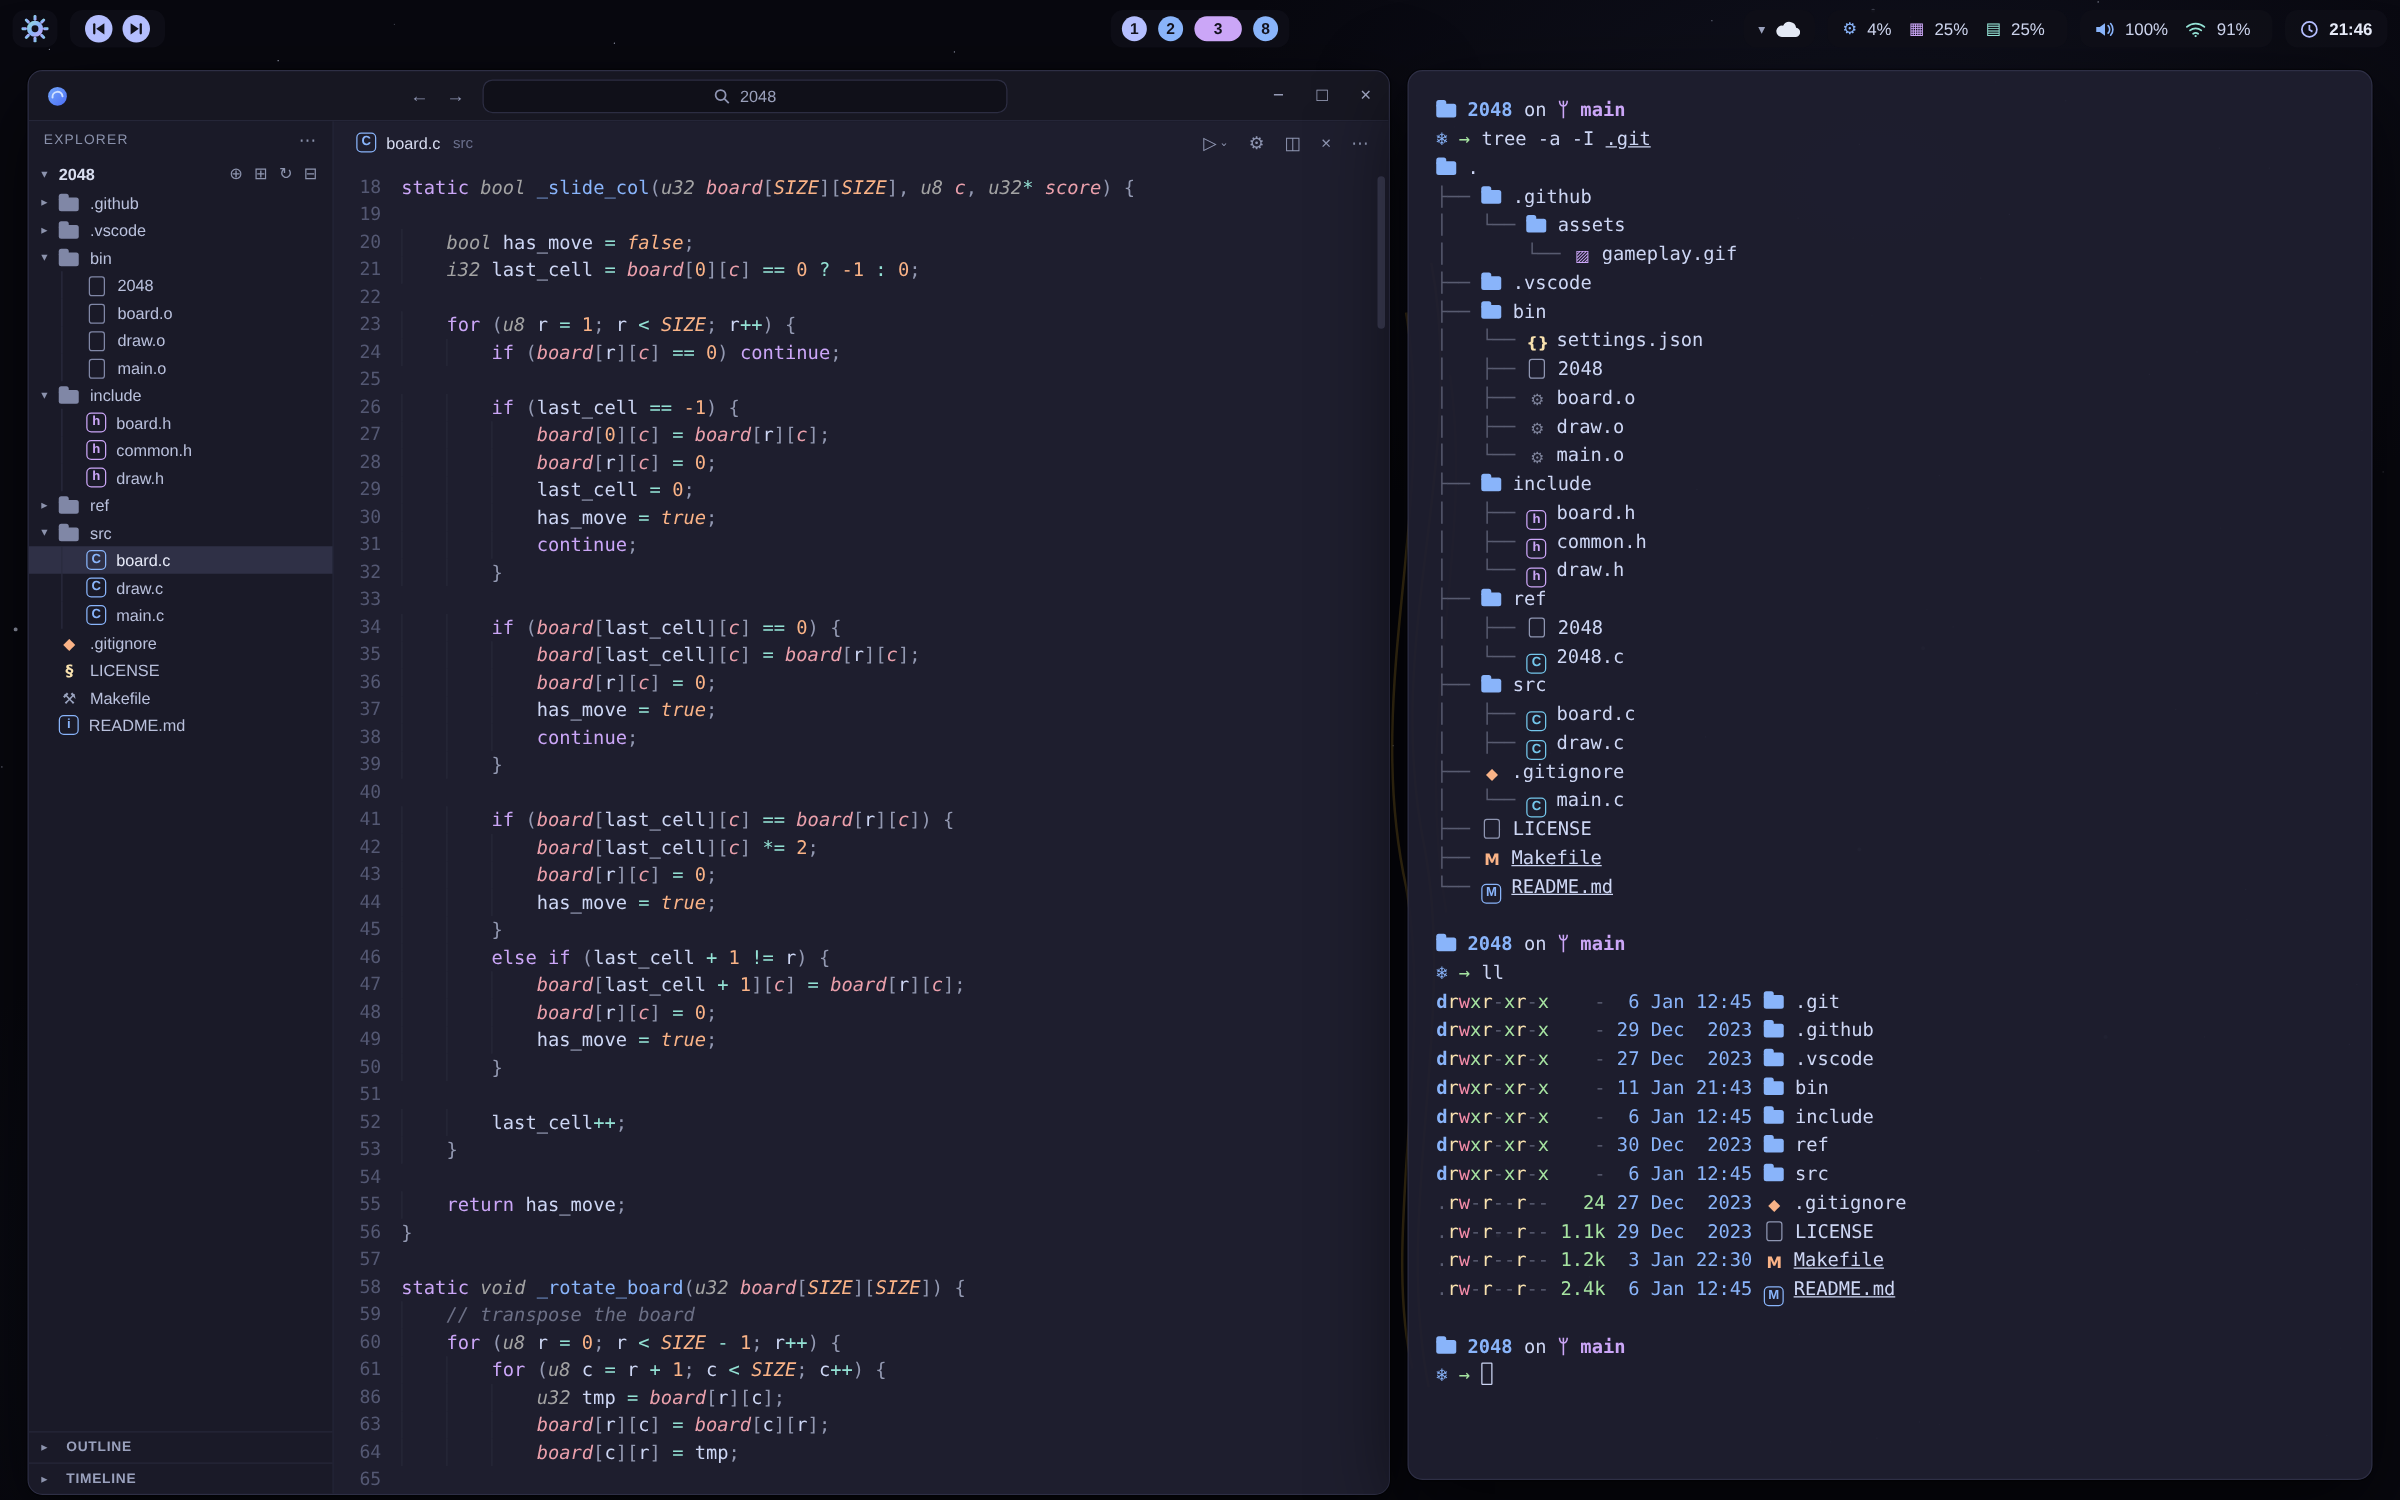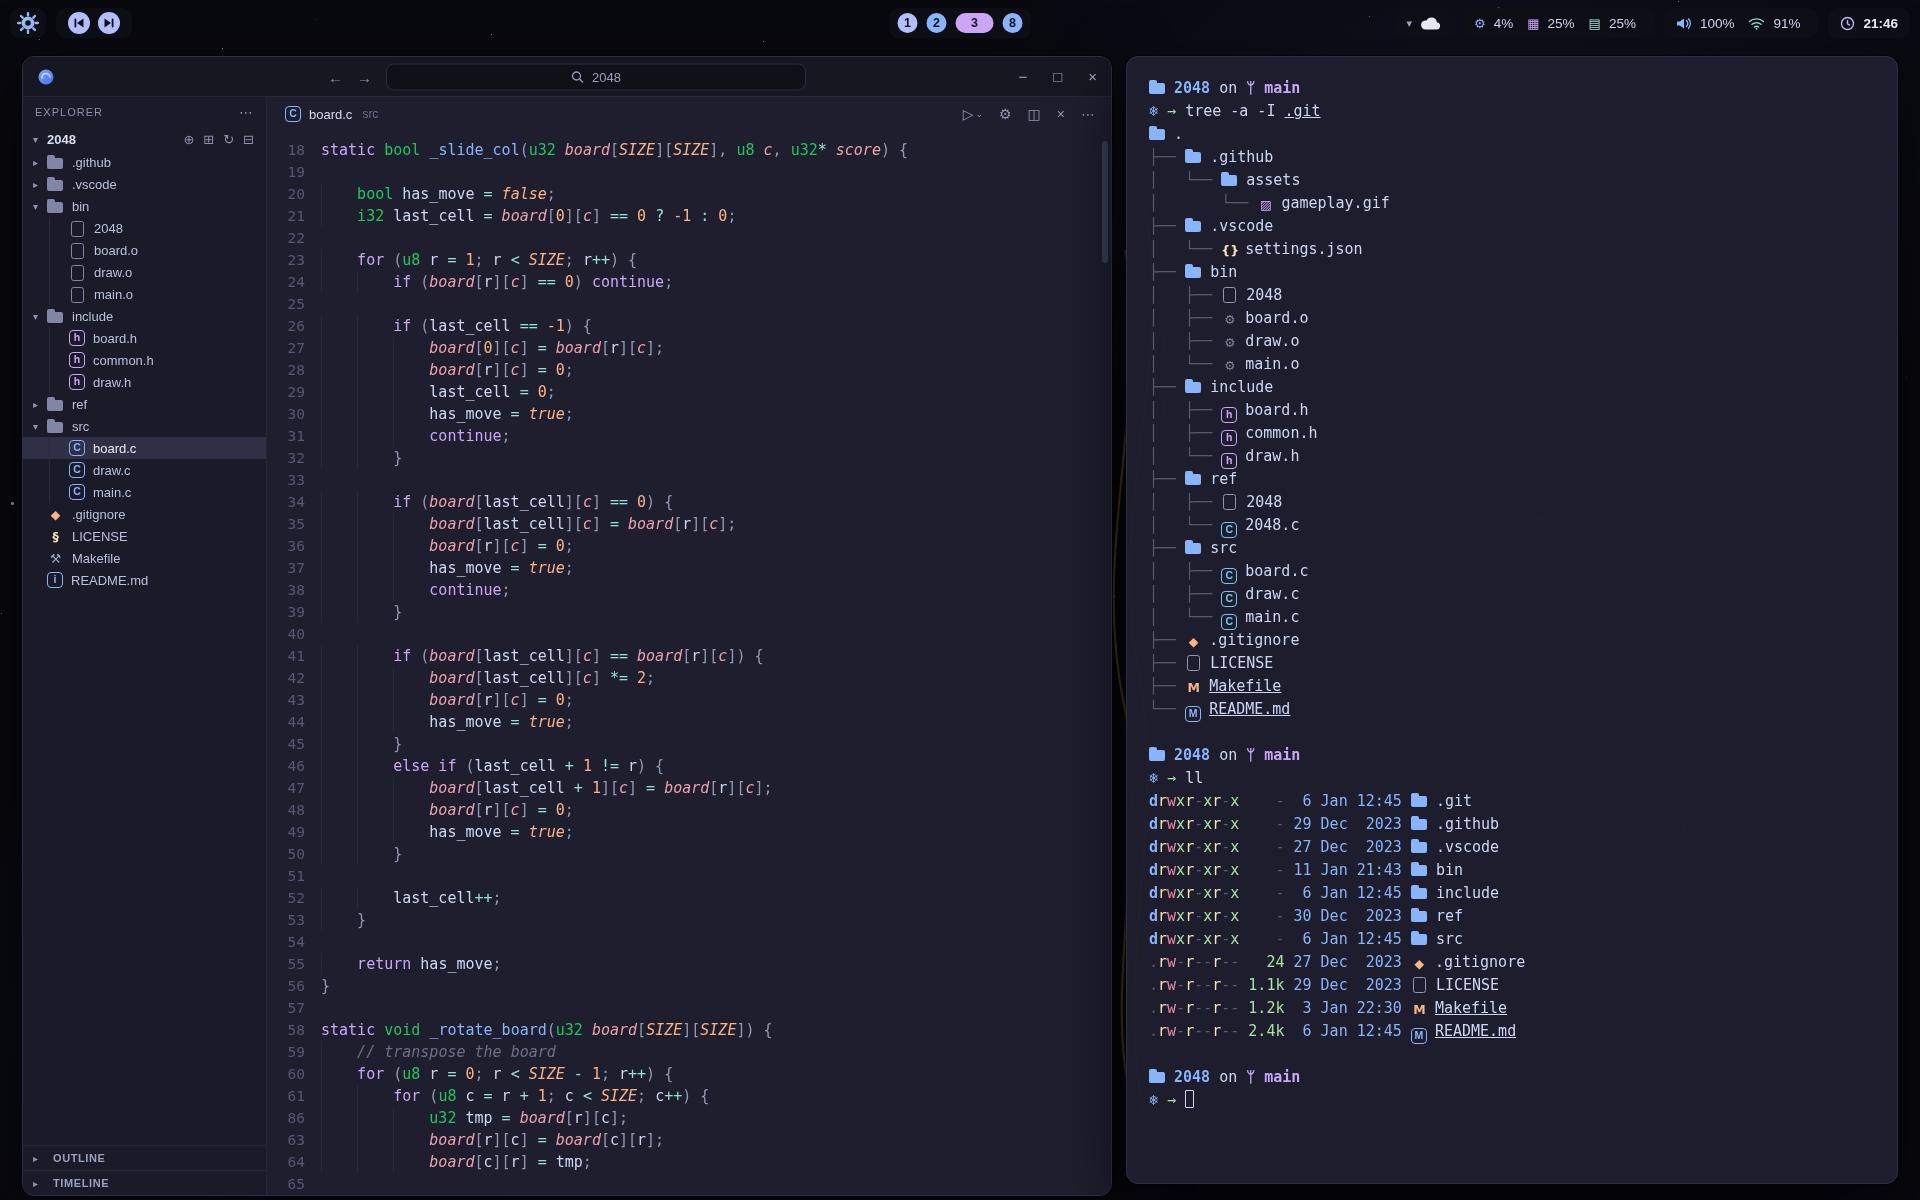--- a/index.html
+++ b/index.html
@@ -76,21 +76,21 @@
 
   .codewrap{position:relative;flex:1;display:flex;padding-top:8px;overflow:hidden}
   .gutter{width:54px;flex:0 0 54px;text-align:right;padding-right:16px;color:#545873;font:14.5px/22px "DejaVu Sans Mono",monospace}
   .code{flex:1;font:15px/22px "DejaVu Sans Mono",monospace;color:#cdd6f4}
   .cl{height:22px;white-space:pre}
   .iu{display:inline-block;width:4ch;box-shadow:inset 1px 0 0 #272839}
   .scrollthumb{position:absolute;right:3px;top:10px;width:6px;height:122px;background:#3a3b52;border-radius:3px;cursor:grab}
 
   
   .t-kw{color:#cba6f7}
-  .t-ty{color:#22c55e;}
+  .t-ty{color:#a3a3a3;font-style:italic}
   .t-fn{color:#89b4fa}
   .t-pa{color:#eba0ac;font-style:italic}
   .t-va{color:#cdd6f4}
   .t-cn{color:#fab387;font-style:italic}
   .t-nu{color:#fab387}
   .t-op{color:#94e2d5}
   .t-pu{color:#9399b2}
   .t-cm{color:#6c7086;font-style:italic}
   .t-pl{color:#cdd6f4}
 
@@ -684,38 +684,38 @@
 
 <section class="window terminal">
   <div class="term">
       <div class="tl"><span class="tic tic-folder" style="color: rgb(137, 180, 250);"></span><span class="t-pb">2048 </span><span class="t-fg">on </span><span class="t-pm">ᛘ main</span></div>
       <div class="tl"><span class="t-bl">❄ </span><span class="t-gr">→ </span><span class="t-fg">tree -a -I </span><span class="t-ul">.git</span></div>
       <div class="tl"><span class="tic tic-folder" style="color: rgb(137, 180, 250);"></span><span class="t-fg">.</span></div>
       <div class="tl"><span class="t-tb">├── </span><span class="tic tic-folder" style="color: rgb(137, 180, 250);"></span><span class="t-fg">.github</span></div>
       <div class="tl"><span class="t-tb">│   └── </span><span class="tic tic-folder" style="color: rgb(137, 180, 250);"></span><span class="t-fg">assets</span></div>
       <div class="tl"><span class="t-tb">│       └── </span><span class="ibare" style="color: rgb(203, 166, 247);">▨</span><span class="t-fg">gameplay.gif</span></div>
       <div class="tl"><span class="t-tb">├── </span><span class="tic tic-folder" style="color: rgb(137, 180, 250);"></span><span class="t-fg">.vscode</span></div>
+      <div class="tl"><span class="t-tb">├── </span><span class="tic tic-folder" style="color: rgb(137, 180, 250);"></span><span class="t-fg">bin</span></div>
       <div class="tl"><span class="t-tb">│   └── </span><span class="ibare" style="color: rgb(249, 226, 175);">{}</span><span class="t-fg">settings.json</span></div>
-      <div class="tl"><span class="t-tb">├── </span><span class="tic tic-folder" style="color: rgb(137, 180, 250);"></span><span class="t-fg">bin</span></div>
       <div class="tl"><span class="t-tb">│   ├── </span><span class="tic tic-file" style="color: rgb(143, 150, 178);"></span><span class="t-fg">2048</span></div>
       <div class="tl"><span class="t-tb">│   ├── </span><span class="ibare" style="color: rgb(127, 132, 156);">⚙</span><span class="t-fg">board.o</span></div>
       <div class="tl"><span class="t-tb">│   ├── </span><span class="ibare" style="color: rgb(127, 132, 156);">⚙</span><span class="t-fg">draw.o</span></div>
       <div class="tl"><span class="t-tb">│   └── </span><span class="ibare" style="color: rgb(127, 132, 156);">⚙</span><span class="t-fg">main.o</span></div>
       <div class="tl"><span class="t-tb">├── </span><span class="tic tic-folder" style="color: rgb(137, 180, 250);"></span><span class="t-fg">include</span></div>
       <div class="tl"><span class="t-tb">│   ├── </span><span class="ibd" style="color: rgb(203, 166, 247);">h</span><span class="t-fg">board.h</span></div>
       <div class="tl"><span class="t-tb">│   ├── </span><span class="ibd" style="color: rgb(203, 166, 247);">h</span><span class="t-fg">common.h</span></div>
       <div class="tl"><span class="t-tb">│   └── </span><span class="ibd" style="color: rgb(203, 166, 247);">h</span><span class="t-fg">draw.h</span></div>
       <div class="tl"><span class="t-tb">├── </span><span class="tic tic-folder" style="color: rgb(137, 180, 250);"></span><span class="t-fg">ref</span></div>
       <div class="tl"><span class="t-tb">│   ├── </span><span class="tic tic-file" style="color: rgb(143, 150, 178);"></span><span class="t-fg">2048</span></div>
       <div class="tl"><span class="t-tb">│   └── </span><span class="ibd" style="color: rgb(116, 199, 236);">C</span><span class="t-fg">2048.c</span></div>
       <div class="tl"><span class="t-tb">├── </span><span class="tic tic-folder" style="color: rgb(137, 180, 250);"></span><span class="t-fg">src</span></div>
       <div class="tl"><span class="t-tb">│   ├── </span><span class="ibd" style="color: rgb(116, 199, 236);">C</span><span class="t-fg">board.c</span></div>
       <div class="tl"><span class="t-tb">│   ├── </span><span class="ibd" style="color: rgb(116, 199, 236);">C</span><span class="t-fg">draw.c</span></div>
+      <div class="tl"><span class="t-tb">├── </span><span class="ibare" style="color: rgb(250, 179, 135);">◆</span><span class="t-fg">.gitignore</span></div>
       <div class="tl"><span class="t-tb">│   └── </span><span class="ibd" style="color: rgb(116, 199, 236);">C</span><span class="t-fg">main.c</span></div>
-      <div class="tl"><span class="t-tb">├── </span><span class="ibare" style="color: rgb(250, 179, 135);">◆</span><span class="t-fg">.gitignore</span></div>
       <div class="tl"><span class="t-tb">├── </span><span class="tic tic-file" style="color: rgb(143, 150, 178);"></span><span class="t-fg">LICENSE</span></div>
       <div class="tl"><span class="t-tb">├── </span><span class="ibare" style="color: rgb(250, 179, 135);">M</span><span class="t-ul">Makefile</span></div>
       <div class="tl"><span class="t-tb">└── </span><span class="ibd" style="color: rgb(137, 180, 250);">M</span><span class="t-ul">README.md</span></div>
       <div class="tl"></div>
       <div class="tl"><span class="tic tic-folder" style="color: rgb(137, 180, 250);"></span><span class="t-pb">2048 </span><span class="t-fg">on </span><span class="t-pm">ᛘ main</span></div>
       <div class="tl"><span class="t-bl">❄ </span><span class="t-gr">→ </span><span class="t-fg">ll</span></div>
       <div class="tl"><span class="c-d">d</span><span class="c-r">r</span><span class="c-w">w</span><span class="c-x">x</span><span class="c-r">r</span><span class="c-n">-</span><span class="c-x">x</span><span class="c-r">r</span><span class="c-n">-</span><span class="c-x">x</span><span class="t-szd">    -</span><span class="t-dt">  6 Jan 12:45 </span><span class="tic tic-folder" style="color: rgb(137, 180, 250);"></span><span class="t-fg">.git</span></div>
       <div class="tl"><span class="c-d">d</span><span class="c-r">r</span><span class="c-w">w</span><span class="c-x">x</span><span class="c-r">r</span><span class="c-n">-</span><span class="c-x">x</span><span class="c-r">r</span><span class="c-n">-</span><span class="c-x">x</span><span class="t-szd">    -</span><span class="t-dt"> 29 Dec  2023 </span><span class="tic tic-folder" style="color: rgb(137, 180, 250);"></span><span class="t-fg">.github</span></div>
       <div class="tl"><span class="c-d">d</span><span class="c-r">r</span><span class="c-w">w</span><span class="c-x">x</span><span class="c-r">r</span><span class="c-n">-</span><span class="c-x">x</span><span class="c-r">r</span><span class="c-n">-</span><span class="c-x">x</span><span class="t-szd">    -</span><span class="t-dt"> 27 Dec  2023 </span><span class="tic tic-folder" style="color: rgb(137, 180, 250);"></span><span class="t-fg">.vscode</span></div>
       <div class="tl"><span class="c-d">d</span><span class="c-r">r</span><span class="c-w">w</span><span class="c-x">x</span><span class="c-r">r</span><span class="c-n">-</span><span class="c-x">x</span><span class="c-r">r</span><span class="c-n">-</span><span class="c-x">x</span><span class="t-szd">    -</span><span class="t-dt"> 11 Jan 21:43 </span><span class="tic tic-folder" style="color: rgb(137, 180, 250);"></span><span class="t-fg">bin</span></div>

